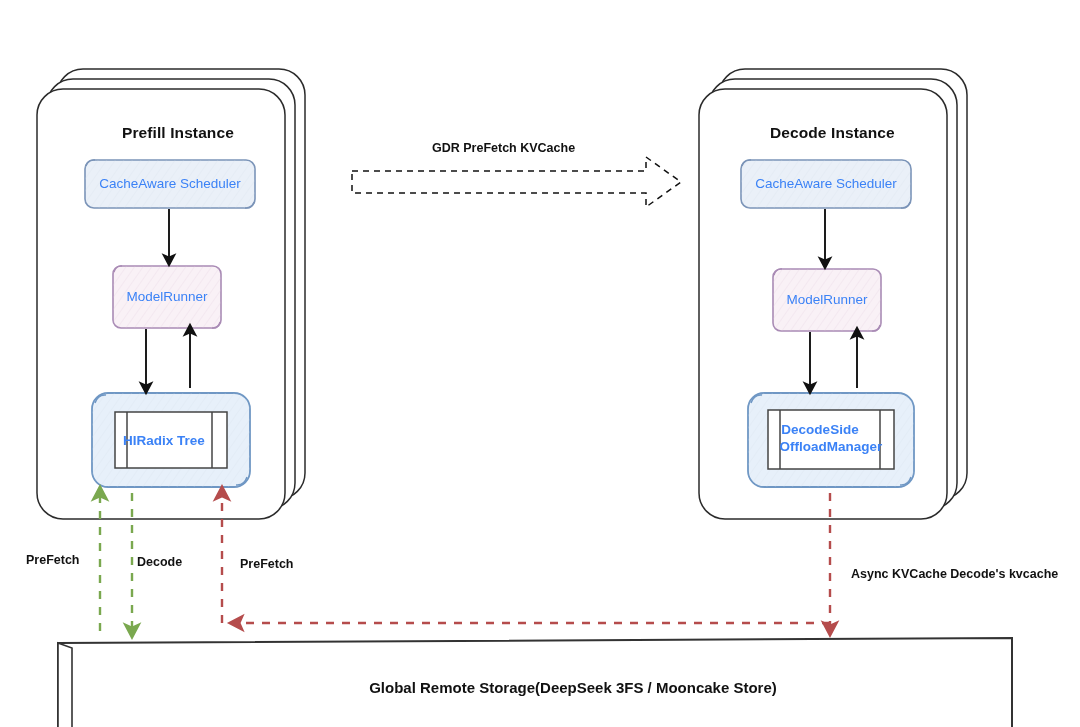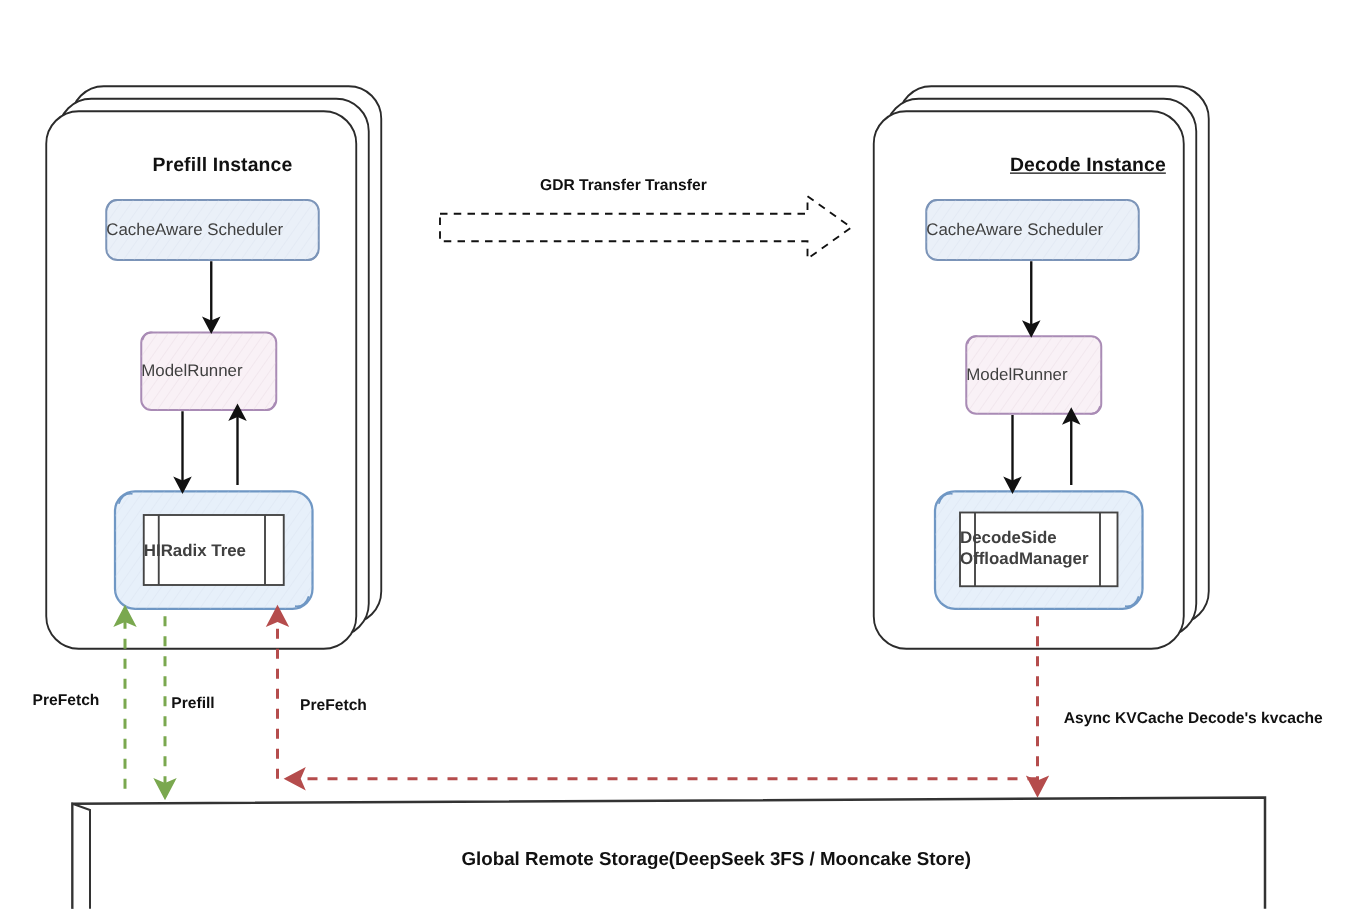--- a/index.html
+++ b/index.html
@@ -3,21 +3,21 @@
 <meta charset="utf-8">
 <style>
   html,body{margin:0;padding:0;background:#ffffff;}
   body{width:1080px;height:727px;position:relative;overflow:hidden;
        font-family:"Liberation Sans","DejaVu Sans",sans-serif;}
   #canvas{position:absolute;inset:0;width:1080px;height:727px;margin-top:31px;}
   .svglayer{position:absolute;left:0;top:0;width:1080px;height:727px;}
 
   .lbl{position:absolute;color:#111111;font-weight:bold;white-space:nowrap;}
   .inst-title{font-size:15.5px;letter-spacing:.1px;}
-  .node-lbl{position:absolute;color:#404040;white-space:nowrap;
+  .node-lbl{position:absolute;color:#3b82f6;white-space:nowrap;text-align:center;
             font-size:13.5px;font-weight:400;line-height:1.18;}
   .node-lbl.bold{font-weight:bold;font-size:13.5px;}
   .flow-lbl{font-size:12.5px;}
   .storage-lbl{font-size:15px;}
   .gdr-lbl{font-size:12.5px;}
 </style>
 </head>
 <body>
 
 <div id="canvas">
@@ -123,28 +123,28 @@
       <path d="M58,612 L72,617 L72,702 L58,707 Z" fill="#ffffff" stroke="#333333" stroke-width="1.6"></path>
       <path d="M72,702 L1012,697" fill="none" stroke="#555555" stroke-width="1.2"></path>
     </g>
   </svg>
 
   <div class="lbl inst-title" style="left:122px;top:93px;">Prefill Instance</div>
   <div class="node-lbl" style="left:85px;top:145px;width:170px;">CacheAware Scheduler</div>
   <div class="node-lbl" style="left:113px;top:258px;width:108px;">ModelRunner</div>
   <div class="node-lbl bold" style="left:115px;top:402px;width:98px;">HIRadix Tree</div>
 
-  <div class="lbl inst-title" style="left:808px;top:93px;text-decoration:underline;">Decode Instance</div>
+  <div class="lbl inst-title" style="left:770px;top:93px;">Decode Instance</div>
   <div class="node-lbl" style="left:741px;top:145px;width:170px;">CacheAware Scheduler</div>
   <div class="node-lbl" style="left:773px;top:261px;width:108px;">ModelRunner</div>
   <div class="node-lbl bold" style="left:768px;top:391px;width:104px;">DecodeSide</div>
   <div class="node-lbl bold" style="left:768px;top:408px;width:126px;">OffloadManager</div>
 
-  <div class="lbl gdr-lbl" style="left:432px;top:110px;">GDR Transfer Transfer</div>
+  <div class="lbl gdr-lbl" style="left:432px;top:110px;">GDR PreFetch KVCache</div>
 
   <div class="lbl flow-lbl" style="left:26px;top:522px;">PreFetch</div>
-  <div class="lbl flow-lbl" style="left:137px;top:524px;">Prefill</div>
+  <div class="lbl flow-lbl" style="left:137px;top:524px;">Decode</div>
   <div class="lbl flow-lbl" style="left:240px;top:526px;">PreFetch</div>
   <div class="lbl flow-lbl" style="left:851px;top:536px;">Async KVCache Decode's kvcache</div>
 
   <div class="lbl storage-lbl" style="left:58px;top:648px;width:1030px;text-align:center;">Global Remote Storage(DeepSeek 3FS / Mooncake Store)</div>
 
 </div>
 
 </body></html>

